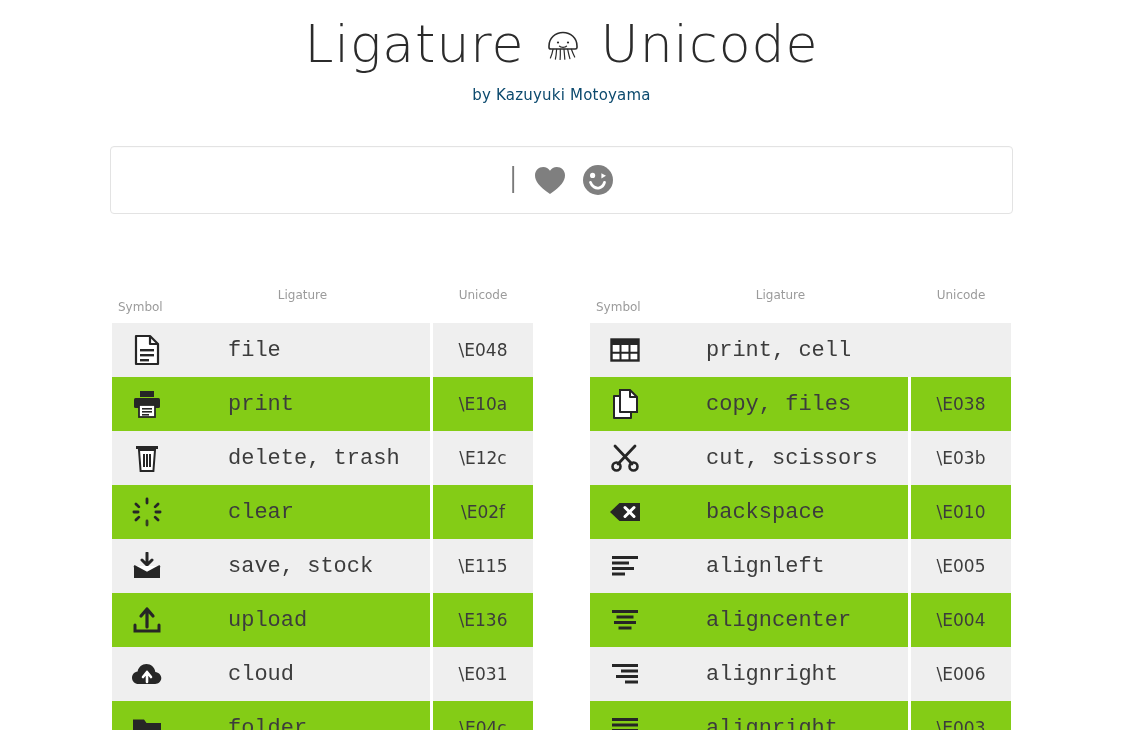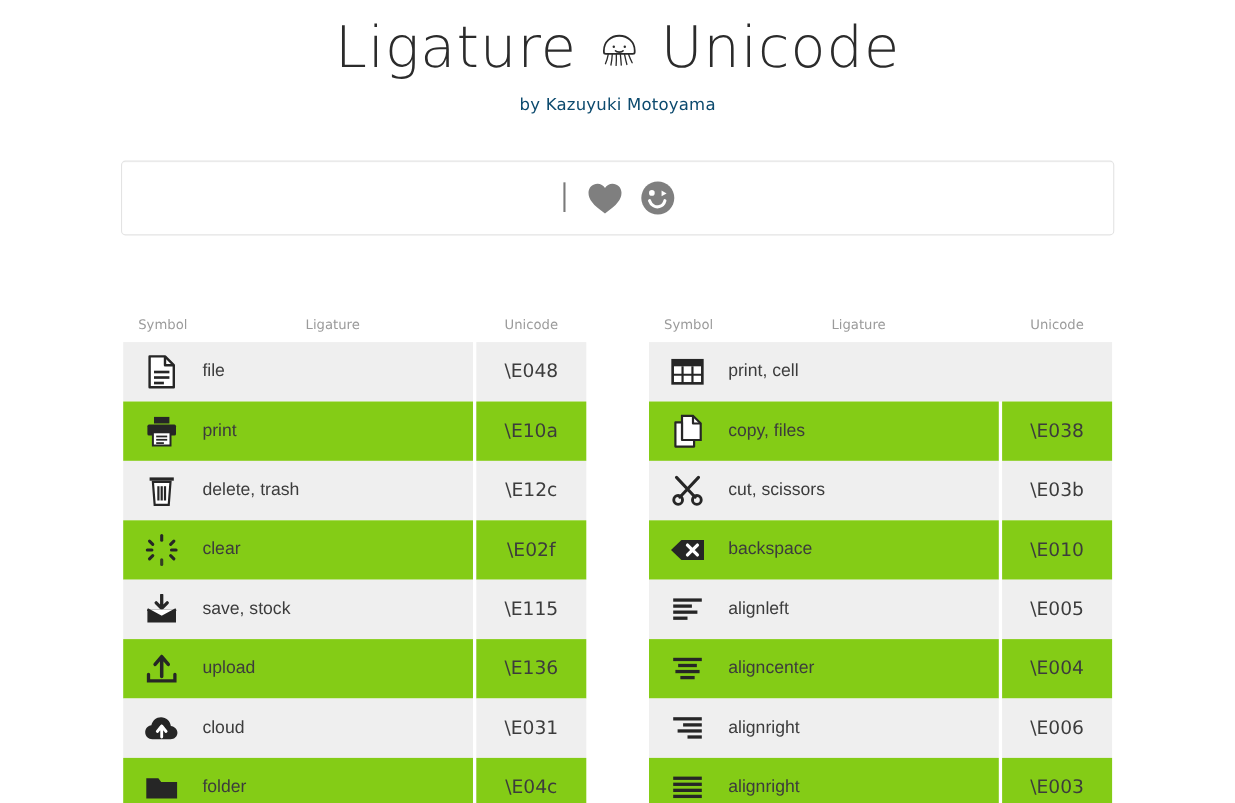--- a/index.html
+++ b/index.html
@@ -70,21 +70,21 @@
     gap: 57px;
   }
   .tbl { width: 421px; }
   .thead {
     display: flex;
     font-size: 12px;
     color: #9b9b9b;
     padding-bottom: 9px;
     font-family: "DejaVu Sans", sans-serif;
   }
-  .th-symbol { width: 60px; margin-left:6px; text-align: center; }
+  .th-symbol { width: 60px; margin-left:6px; text-align: left; margin-top: 12px; }
   .th-lig    { flex: 1; text-align: center; padding-right: 6px;}
   .th-uni    { width: 100px; text-align: center; }
 
   .row { display: flex; height: 54px; align-items: stretch; }
   .cell-main {
     flex: 1;
     display: flex;
     align-items: center;
     padding-left: 6px;
   }
@@ -103,24 +103,25 @@
 
   .sym {
     width: 58px;
     min-width: 58px;
     display: flex;
     align-items: center;
     justify-content: center;
     color: #262626;
   }
   .lig {
-    font-size: 16px;
+    font-size: 22px;
     color: #3c3c3c;
     padding-left: 8px;
-    font-family: Liberation Sans, sans-serif;
+    font-family: Liberation Mono, monospace;
+    margin-left: 44px;
   }
   svg { display:block; }
 </style>
 </head>
 <body>
 
 <div class="page">
 
   <div class="header">
     <div class="title">

